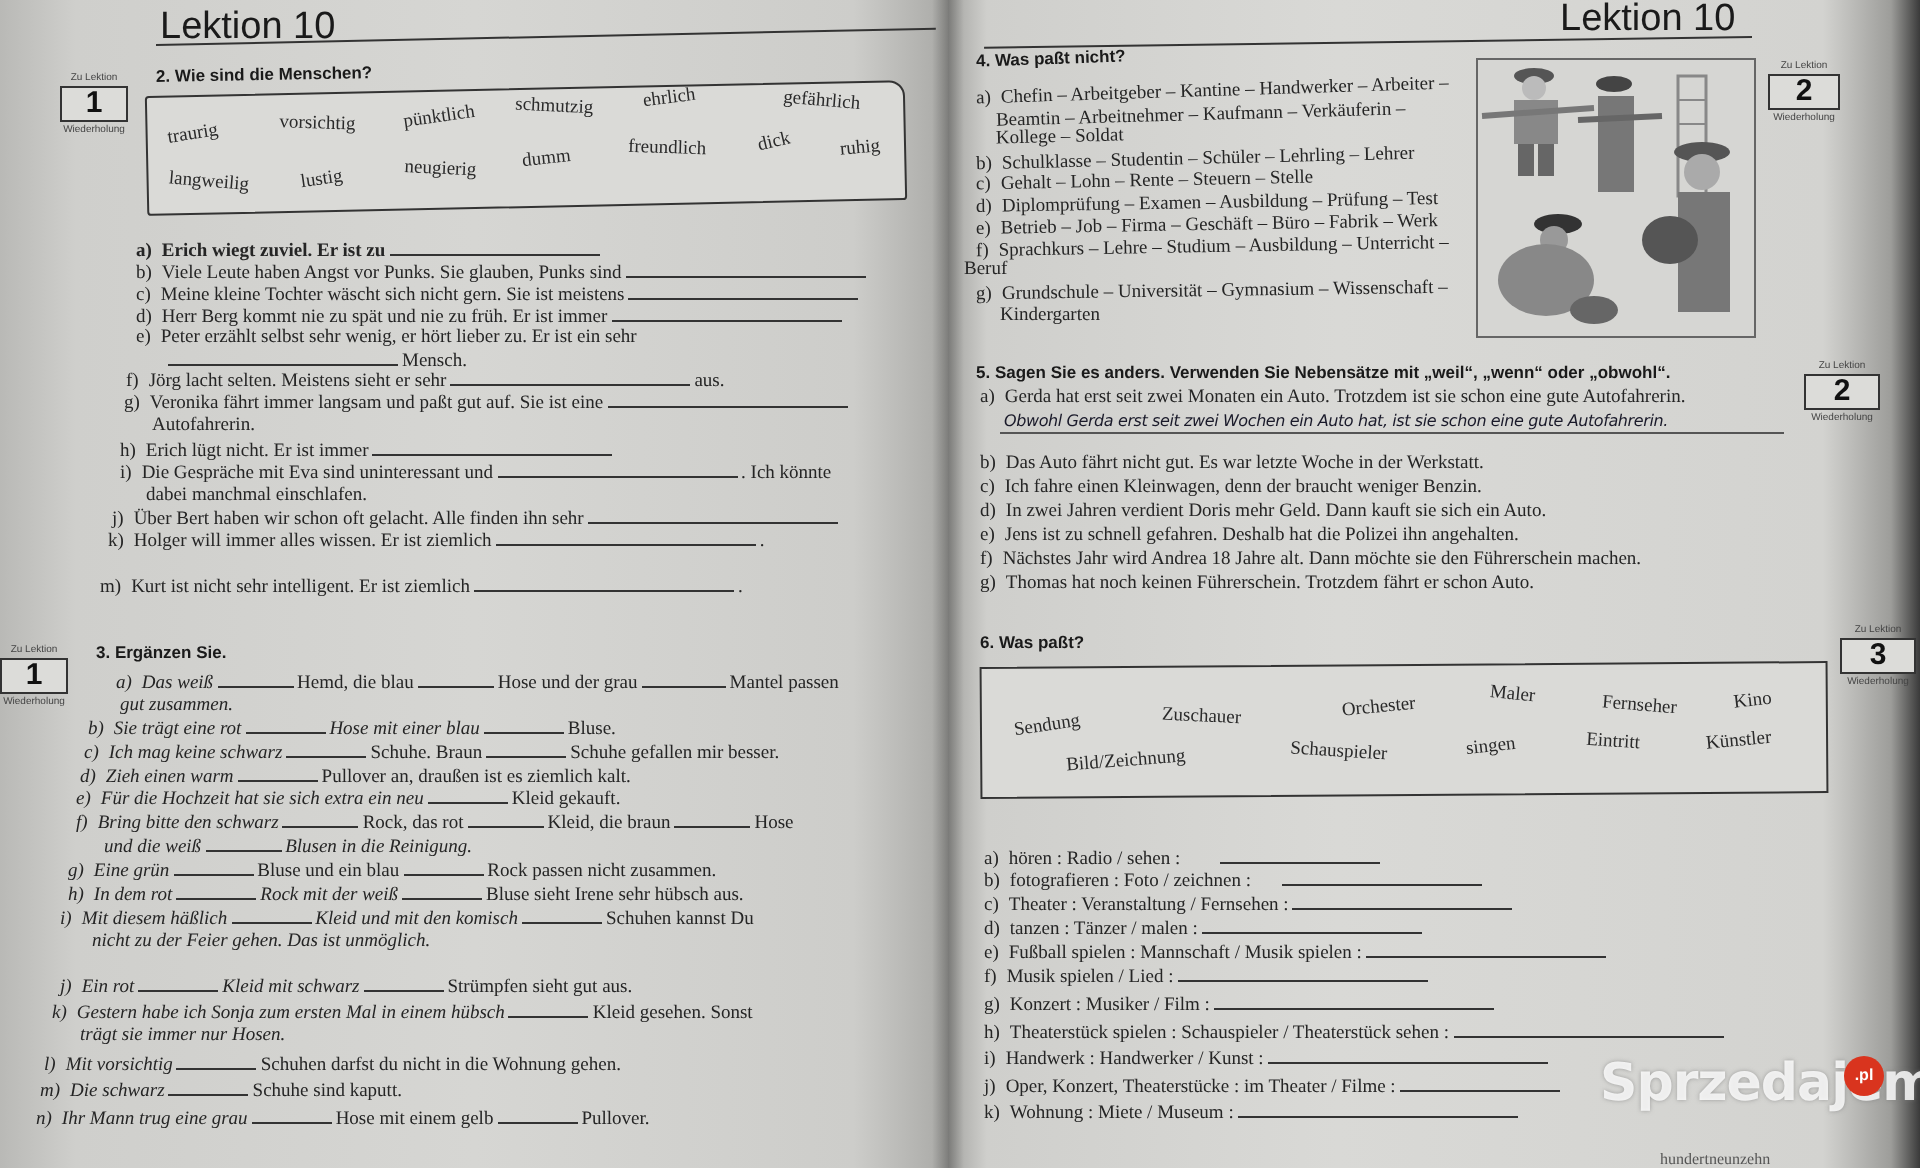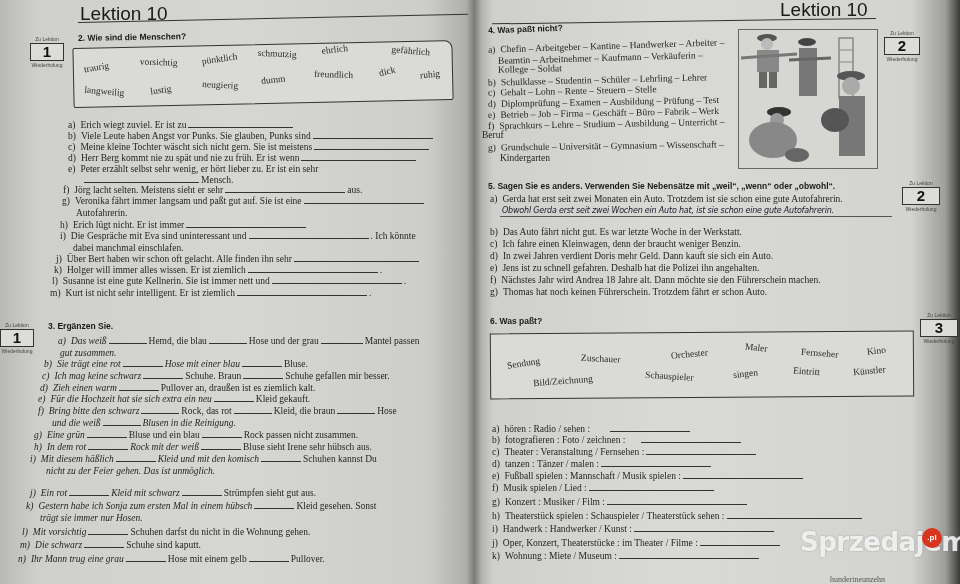--- a/index.html
+++ b/index.html
@@ -61,35 +61,34 @@
     <span class="word" style="left:318px; top:4px; transform:rotate(6deg);">gefährlich</span>
     <span class="word" style="left:10px; top:38px; transform:rotate(6deg);">langweilig</span>
     <span class="word" style="left:76px; top:38px; transform:rotate(-7deg);">lustig</span>
     <span class="word" style="left:128px; top:34px; transform:rotate(4deg);">neugierig</span>
     <span class="word" style="left:187px; top:30px; transform:rotate(-5deg);">dumm</span>
     <span class="word" style="left:240px; top:26px; transform:rotate(3deg);">freundlich</span>
     <span class="word" style="left:305px; top:24px; transform:rotate(-12deg);">dick</span>
     <span class="word" style="left:346px; top:28px; transform:rotate(-4deg);">ruhig</span>
   </div>
 
-  <div class="line" style="left:68px; top:120px;"><span class="lbl">a)</span><span>Erich wiegt zuviel. Er ist zu</span><span class="blank" style="width:105px;"></span></div>
+  <div class="line" style="left:68px; top:120px;font-weight:bold;"><span class="lbl">a)</span><span>Erich wiegt zuviel. Er ist zu</span><span class="blank" style="width:105px;"></span></div>
   <div class="line" style="left:68px; top:131px;"><span class="lbl">b)</span><span>Viele Leute haben Angst vor Punks. Sie glauben, Punks sind</span><span class="blank" style="width:120px;"></span></div>
   <div class="line" style="left:68px; top:142px;"><span class="lbl">c)</span><span>Meine kleine Tochter wäscht sich nicht gern. Sie ist meistens</span><span class="blank" style="width:115px;"></span></div>
-  <div class="line" style="left:68px; top:153px;"><span class="lbl">d)</span><span>Herr Berg kommt nie zu spät und nie zu früh. Er ist wenn</span><span class="blank" style="width:115px;"></span></div>
+  <div class="line" style="left:68px; top:153px;"><span class="lbl">d)</span><span>Herr Berg kommt nie zu spät und nie zu früh. Er ist immer</span><span class="blank" style="width:115px;"></span></div>
   <div class="line" style="left:68px; top:164px;"><span class="lbl">e)</span><span>Peter erzählt selbst sehr wenig, er hört lieber zu. Er ist ein sehr</span></div>
   <div class="line" style="left:82px; top:175px;"><span class="blank" style="width:115px;"></span><span>Mensch.</span></div>
   <div class="line" style="left:63px; top:185px;"><span class="lbl">f)</span><span>Jörg lacht selten. Meistens sieht er sehr</span><span class="blank" style="width:120px;"></span><span>aus.</span></div>
   <div class="line" style="left:62px; top:196px;"><span class="lbl">g)</span><span>Veronika fährt immer langsam und paßt gut auf. Sie ist eine</span><span class="blank" style="width:120px;"></span></div>
   <div class="line" style="left:76px; top:208px;"><span>Autofahrerin.</span></div>
   <div class="line" style="left:60px; top:220px;"><span class="lbl">h)</span><span>Erich lügt nicht. Er ist immer</span><span class="blank" style="width:120px;"></span></div>
   <div class="line" style="left:60px; top:231px;"><span class="lbl">i)</span><span>Die Gespräche mit Eva sind uninteressant und</span><span class="blank" style="width:120px;"></span><span>. Ich könnte</span></div>
   <div class="line" style="left:73px; top:243px;"><span>dabei manchmal einschlafen.</span></div>
   <div class="line" style="left:56px; top:254px;"><span class="lbl">j)</span><span>Über Bert haben wir schon oft gelacht. Alle finden ihn sehr</span><span class="blank" style="width:125px;"></span></div>
   <div class="line" style="left:54px; top:265px;"><span class="lbl">k)</span><span>Holger will immer alles wissen. Er ist ziemlich</span><span class="blank" style="width:130px;"></span><span>.</span></div>
-  <div class="line" style="left:52px; top:276px;"><span class="lbl">l)</span><span>Susanne ist eine gute Kellnerin. Sie ist immer nett und</span><span class="blank" style="width:130px;"></span><span>.</span></div>
   <div class="line" style="left:50px; top:288px;"><span class="lbl">m)</span><span>Kurt ist nicht sehr intelligent. Er ist ziemlich</span><span class="blank" style="width:130px;"></span><span>.</span></div>
 
   <div class="badge-wrap" style="left:-2px; top:322px; width:38px;">
     <span class="badge-top">Zu Lektion</span>
     <span class="badge-box" style="width:34px;">1</span>
     <span class="badge-bottom">Wiederholung</span>
   </div>
   <div class="ex-heading" style="left:48px; top:321px;">3.  Ergänzen Sie.</div>
 
   <div class="line italic" style="left:58px; top:336px;"><span class="lbl">a)</span><span>Das weiß</span><span class="blank" style="width:38px;"></span><span style="font-style:normal">Hemd, die blau</span><span class="blank" style="width:38px;"></span><span style="font-style:normal">Hose und der grau</span><span class="blank" style="width:42px;"></span><span style="font-style:normal">Mantel passen</span></div>

